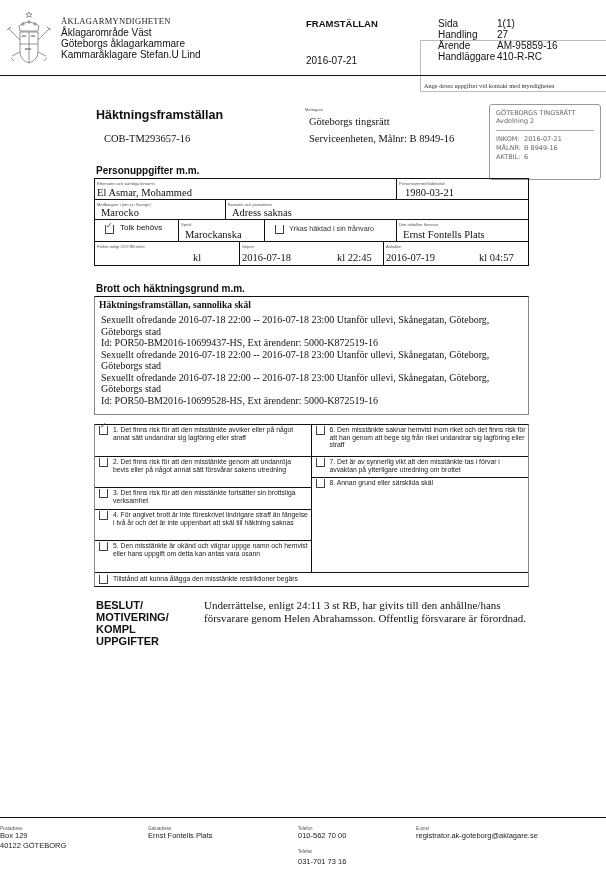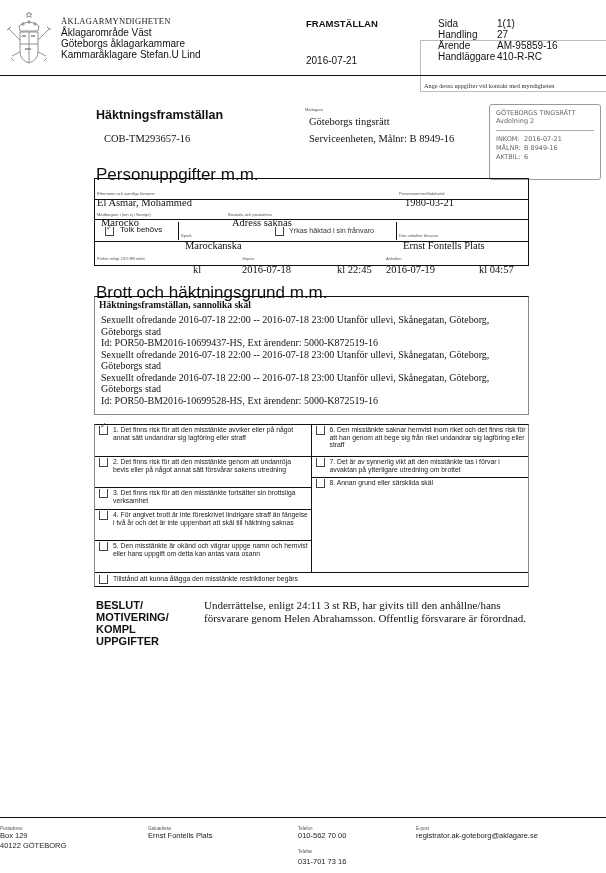--- a/index.html
+++ b/index.html
@@ -24,25 +24,25 @@
   .case-id { left: 96px; top: 133px; font-family: "Liberation Serif", serif; font-size: 10.5px; margin-left: 8px; }
   .recip-label { left: 305px; top: 107px; }
   .recip-1 { left: 309px; top: 116px; font-family: "Liberation Serif", serif; font-size: 10.5px; }
   .recip-2 { left: 309px; top: 133px; font-family: "Liberation Serif", serif; font-size: 10.5px; }
 
   .stamp { left: 489px; top: 104px; width: 112px; height: 76px; border: 1px solid #999; border-radius: 3px; font-family: "DejaVu Sans", sans-serif; color: #666; font-size: 6.5px; padding: 4px 6px; }
   .stamp .hr { height: 1px; background: #aaa; margin: 5px 0 4px; }
   .stamp .row { display: flex; line-height: 9px; }
   .stamp .row span:first-child { width: 28px; }
 
-  .section-h { font-weight: normal; font-size: 17px; left: 96px; }
+  .section-h { font-weight: bold; font-size: 10px; left: 96px; }
 
   
   .ptab { left: 94px; top: 178px; width: 435px; border: 1px solid #111; }
-  .prow { display: flex; border-bottom: 1px solid #111; position: relative; align-items: center; }
+  .prow { display: flex; border-bottom: 1px solid #111; position: relative; }
   .prow:last-child { border-bottom: none; }
   .cell { position: relative; border-right: 1px solid #111; }
   .cell:last-child { border-right: none; }
   .cell .tiny { position: absolute; left: 2px; top: 2px; }
   .val { font-family: "Liberation Serif", serif; font-size: 10.5px; position: absolute; }
   .cb { display: inline-block; width: 9px; height: 9px; border: 1px solid #444; border-top: none; border-right-width: 1px; position: relative; background: #fff; }
   .cb.checked::after { content: "\2713"; position: absolute; left: 0px; top: -4px; font-size: 8px; color: #444; }
 
   
   .crime { left: 94px; top: 296px; width: 435px; height: 119px; border: 1px solid #888; border-top: 1px solid #111; padding: 2px 4px; }

